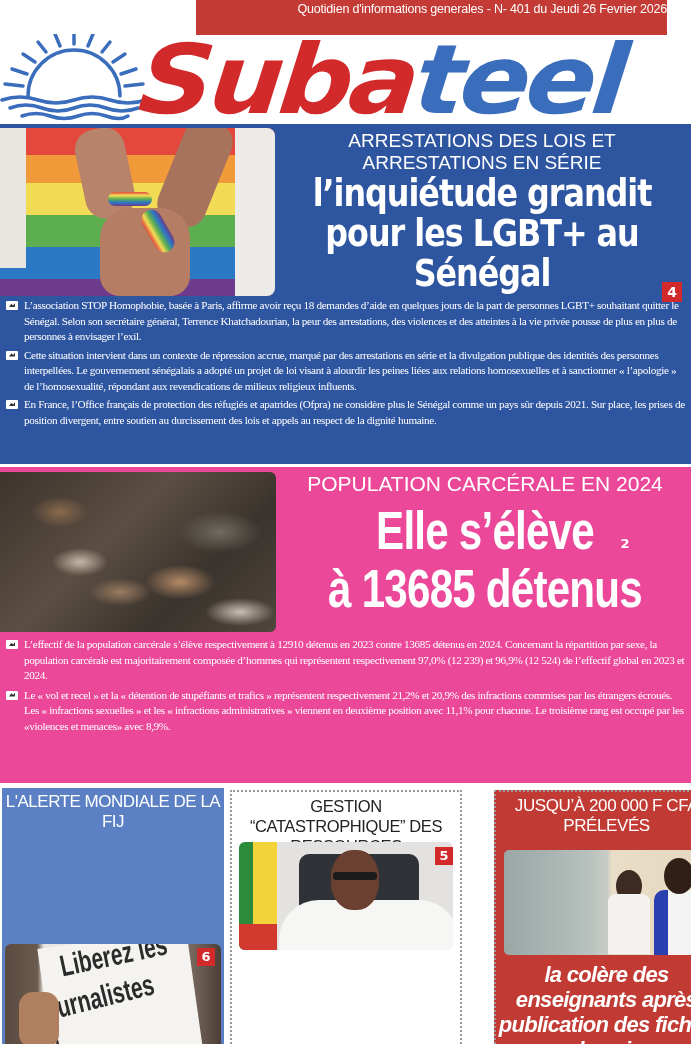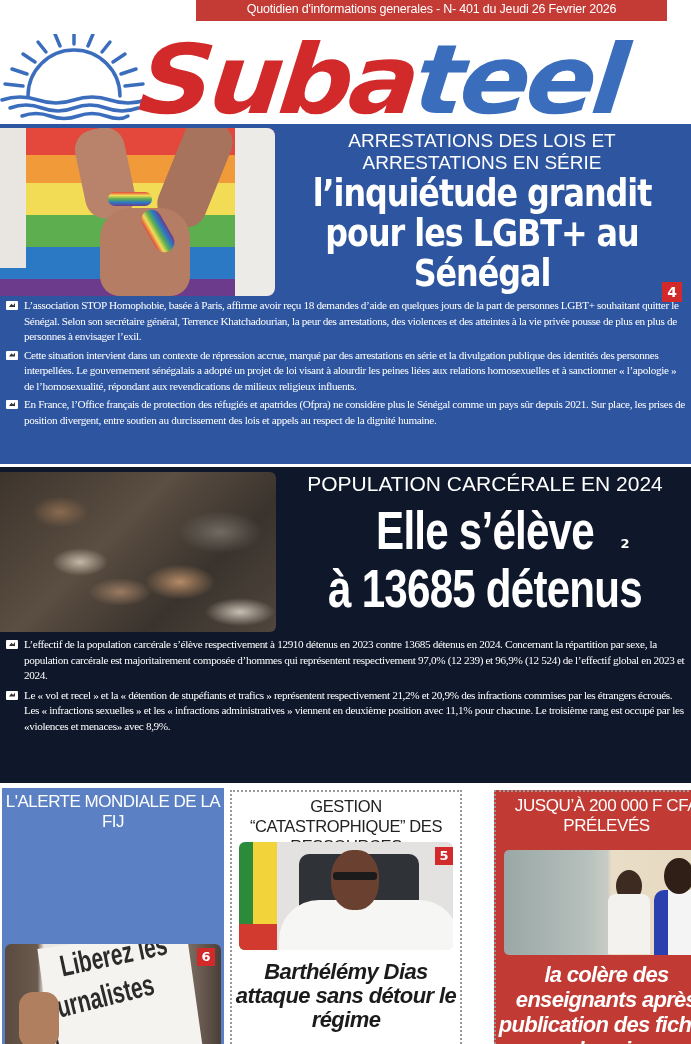--- a/index.html
+++ b/index.html
@@ -1,23 +1,23 @@
 <!DOCTYPE html>
 <html><head>
 <meta charset="utf-8">
 <style>
   * { box-sizing: border-box; margin: 0; padding: 0; }
   html, body { width: 691px; height: 1044px; overflow: hidden; background: #ffffff; }
   body { position: relative; font-family: "Liberation Sans", sans-serif; }
 
   
   .topbar {
-    position: absolute; left: 196px; top: 0; width: 471px; height: 21px;
+    position: absolute; left: 196px; top: 0; width: 471px; height: 35px;
     background: #c43a35; color: #fff; font-size: 12.5px; font-family: "Liberation Sans Narrow", "Liberation Sans", sans-serif;
-    text-align: center; line-height: 19px; letter-spacing: -0.2px;
+    text-align: right; line-height: 19px; letter-spacing: -0.2px;
   }
   .logo-wrap { position: absolute; left: 0; top: 20px; width: 691px; height: 104px; }
   .sun { position: absolute; left: 0; top: 14px; width: 150px; height: 90px; }
   .masthead {
     position: absolute; left: 140px; top: 8px; height: 104px;
     font-family: "DejaVu Sans", sans-serif; font-weight: bold; font-style: italic;
     font-size: 96px; line-height: 104px; letter-spacing: -4px;
     transform: skewX(-6deg) scaleX(1.08); transform-origin: left center;
   }
   .masthead .red { color: #d22a2a; }
@@ -63,21 +63,21 @@
   }
   .bullet .bicon {
     position: absolute; left: 2px; top: 3px; width: 12px; height: 9px; background: #fff; border-radius: 1px;
   }
   .bullet .bicon::after {
     content: ""; position: absolute; left: 3px; top: 2px; width: 6px; height: 4px; background: #333;
     clip-path: polygon(0 100%, 40% 20%, 70% 60%, 100% 0, 100% 100%);
   }
 
   
-  .s2 { position: absolute; left: 0; top: 467px; width: 691px; height: 316px; background: #0f172a; }
+  .s2 { position: absolute; left: 0; top: 467px; width: 691px; height: 316px; background: #ec4899; }
   .s2-photo {
     position: absolute; left: 0; top: 5px; width: 276px; height: 160px; border-radius: 0 6px 6px 0; overflow: hidden;
     background:
       radial-gradient(ellipse 40px 22px at 60px 40px, #8a6a4e 0%, transparent 70%),
       radial-gradient(ellipse 50px 25px at 180px 110px, #b58a66 0%, transparent 70%),
       radial-gradient(ellipse 45px 20px at 120px 120px, #9b7b62 0%, transparent 70%),
       radial-gradient(ellipse 60px 30px at 220px 60px, #6f6a62 0%, transparent 70%),
       radial-gradient(ellipse 40px 20px at 80px 90px, #c3b8a8 0%, transparent 70%),
       radial-gradient(ellipse 50px 20px at 240px 140px, #c9c0b3 0%, transparent 70%),
       linear-gradient(135deg, #3d342c 0%, #5b4e42 40%, #3a332d 70%, #4f463d 100%);
@@ -260,21 +260,20 @@
   <div class="b2-photo">
     <div class="flag-g"></div>
       <div class="flag-y"></div>
       <div class="flag-r"></div>
     <div class="chair"></div>
       <div class="robe"></div>
       <div class="head"></div>
       <div class="glasses"></div>
     <div class="page-badge b2-badge">5</div>
   </div>
-  <div class="b2-headline">Barthélémy Dias attaque sans détour le régime</div>
 </div>
 
 <div class="b3">
   <div class="b3-kicker">JUSQU’À 200 000 F CFA PRÉLEVÉS</div>
   <div class="page-badge b3-badge">7</div>
   <div class="b3-photo">
     <div class="t1"></div>
       <div class="t1b"></div>
     <div class="t2b"></div>
       <div class="t2c"></div>

